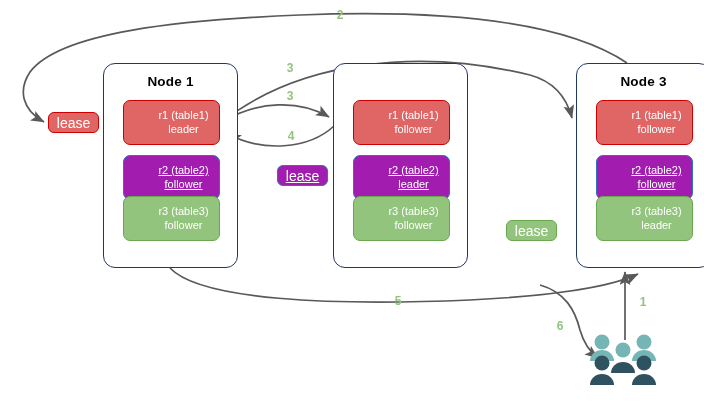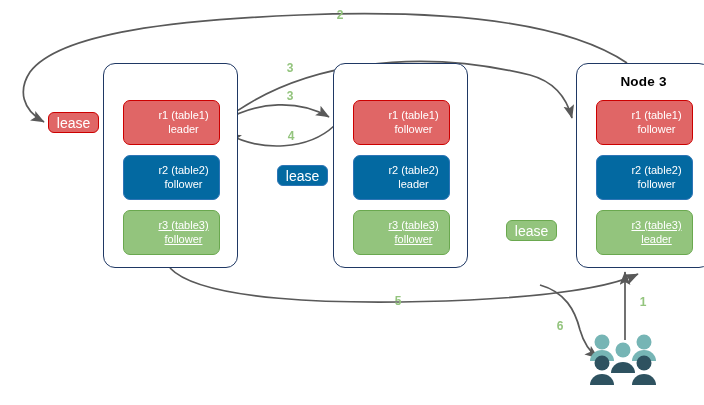--- a/index.html
+++ b/index.html
@@ -62,24 +62,24 @@
     justify-content: center;
     color: #ffffff;
     font-size: 11px;
     line-height: 13.5px;
     text-align: center;
     padding-left: 24px;
   }
   .replica .l1, .replica .l2 { display: block; }
   .r-slot1 { top: 36px; }
   .r-slot2 { top: 91px; }
-  .r-slot3 { top: 146px; text-decoration: underline; }
+  .r-slot3 { top: 132px; }
 
   .c-red   { background: #e06666; border: 1.4px solid #cc0000; }
-  .c-blue  { background: #0369a1; border: 1.4px solid #2e75b6; }
+  .c-blue  { background: #a21caf; border: 1.4px solid #2e75b6; text-decoration: underline; }
   .c-green { background: #93c47d; border: 1.4px solid #6aa84f; }
 
   .lease {
     position: absolute;
     box-sizing: border-box;
     border-radius: 6px;
     color: #ffffff;
     font-size: 14px;
     display: flex;
     align-items: center;
@@ -135,20 +135,21 @@
     <path d="M 334,126 C 308,150 262,152 228,134" fill="none" stroke="#595959" stroke-width="1.7" marker-end="url(#ah)"></path>
 
     <path d="M 170,268 C 200,300 330,306 470,300 C 550,296 608,288 638,274" fill="none" stroke="#595959" stroke-width="1.7" marker-end="url(#ah)"></path>
 
     <path d="M 625,340 L 625,272" fill="none" stroke="#595959" stroke-width="1.7" marker-end="url(#ah)"></path>
 
     <path d="M 540,285 C 565,292 575,310 580,330 C 584,344 590,352 598,358" fill="none" stroke="#595959" stroke-width="1.7" marker-end="url(#ah)"></path>
   </svg>
 
   <div class="node" id="node1">
+    <div class="node-title">Node 1</div>
     <div class="replica r-slot1 c-red">
       <span class="l1">r1 (table1)</span>
       <span class="l2">leader</span>
     </div>
     <div class="replica r-slot2 c-blue">
       <span class="l1">r2 (table2)</span>
       <span class="l2">follower</span>
     </div>
     <div class="replica r-slot3 c-green">
       <span class="l1">r3 (table3)</span>

